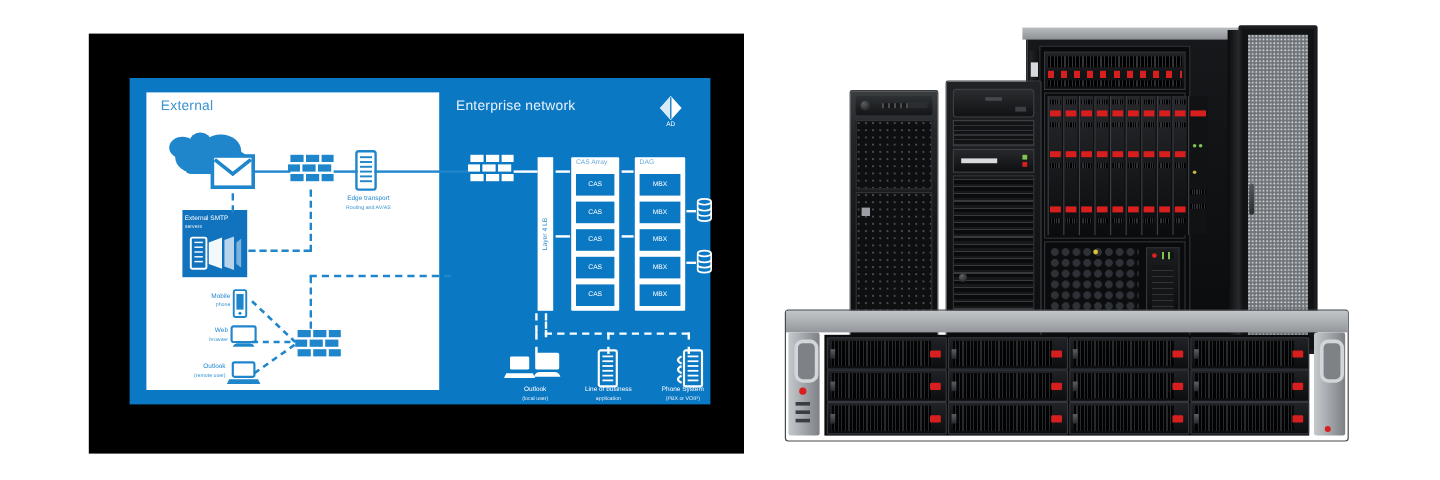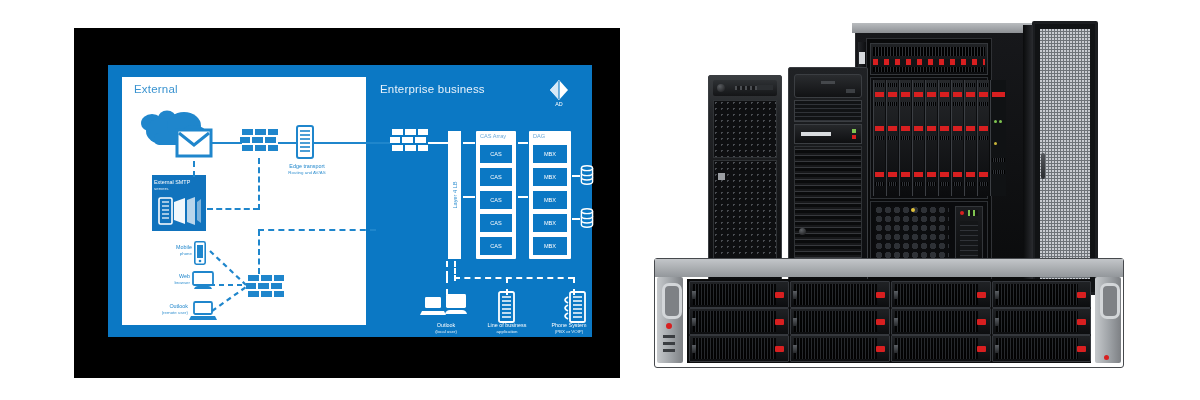--- a/index.html
+++ b/index.html
@@ -92,21 +92,21 @@
 <body>
 
 <div id="stage">
 
   <div id="frame">
     <div id="diagram">
 
       <div class="internet-panel"></div>
 
       <div class="zone-label zone-internet">External</div>
-      <div class="zone-label zone-enterprise">Enterprise business</div>
+      <div class="zone-label zone-enterprise">Enterprise network</div>
 
       <div class="ico" style="left:440px;top:14px;">
         <svg width="22" height="22" viewBox="0 0 22 22">
           <polygon points="11,1 20,11 11,21 2,11" fill="#ffffff"></polygon>
           <polygon points="11,1 11,21 2,11" fill="#d8e9f7"></polygon>
           <line x1="11" y1="2" x2="11" y2="20" stroke="#0b78c4" stroke-width="1.1"></line>
         </svg>
       </div>
       <div class="cap white" style="left:434px;top:36px;width:34px;">AD</div>
 

